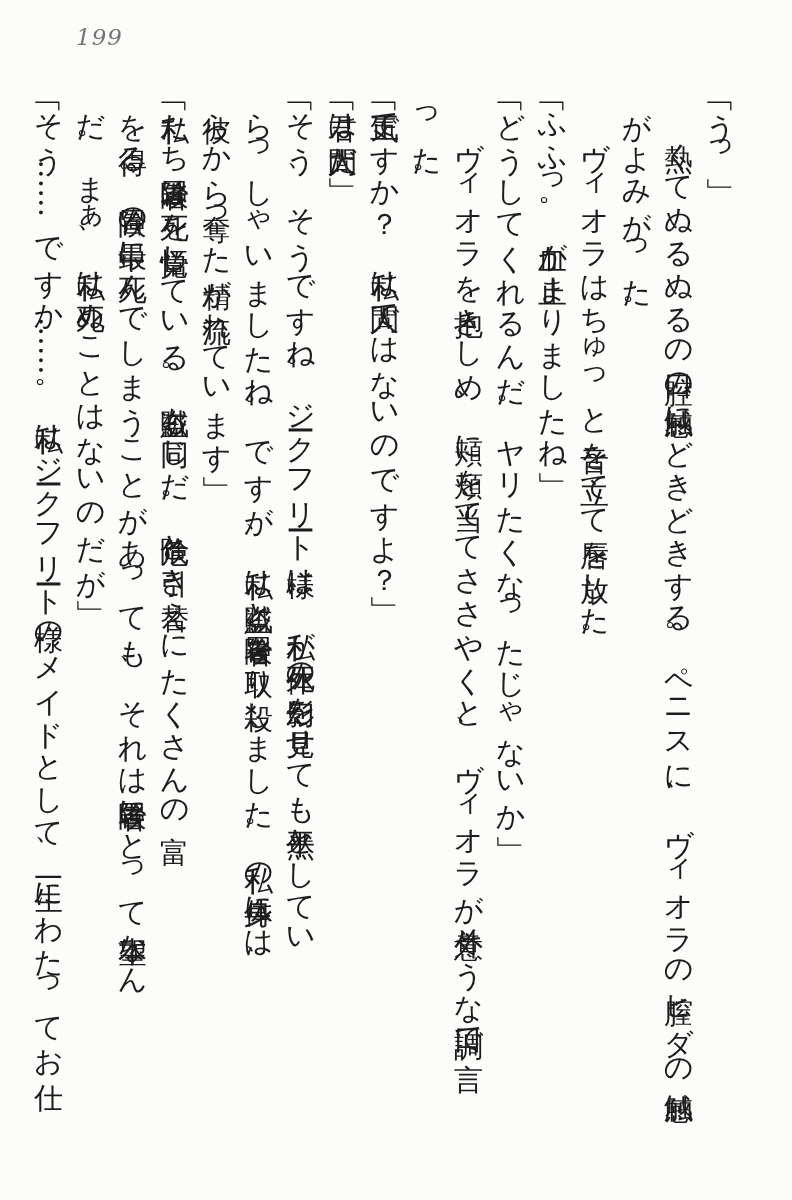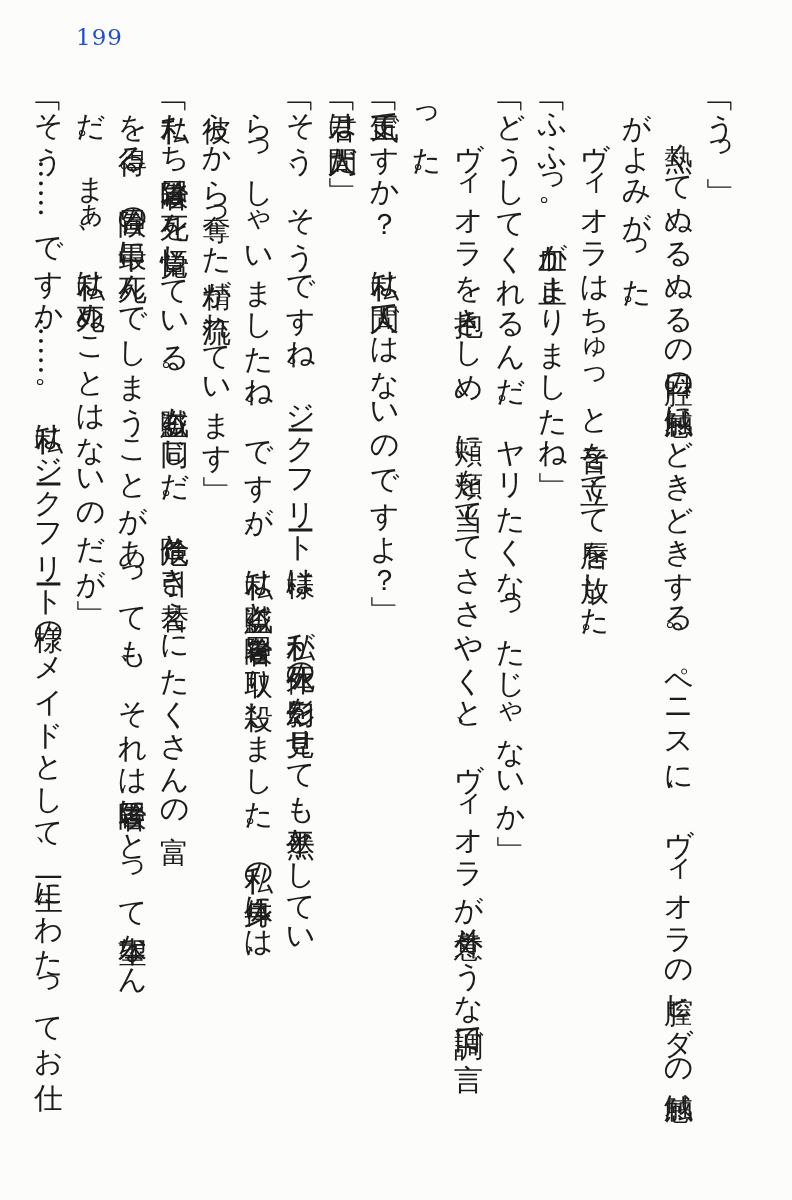--- a/index.html
+++ b/index.html
@@ -13,22 +13,23 @@
     background: #fcfcfa;
     overflow: hidden;
     font-family: "DejaVu Serif", "Liberation Serif", serif;
     color: #1c1c1c;
   }
   .page-number {
     position: absolute;
     top: 24px;
     left: 76px;
     font-size: 23px;
+    font-style: italic;
     letter-spacing: 1px;
-    color: #1d4ed8;
+    color: #737373;
   }
   .text-block {
     position: absolute;
     top: 93px;
     right: 50px;
     height: 1104px;
     writing-mode: vertical-rl;
     text-orientation: mixed;
     font-size: 29px;
     line-height: 42px;

